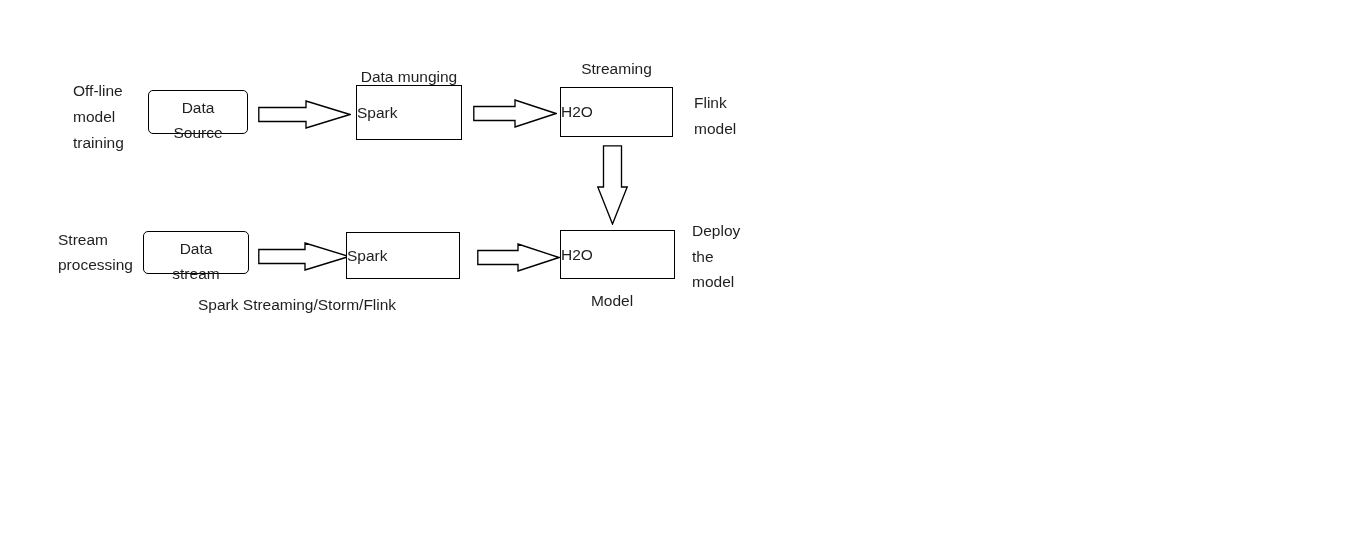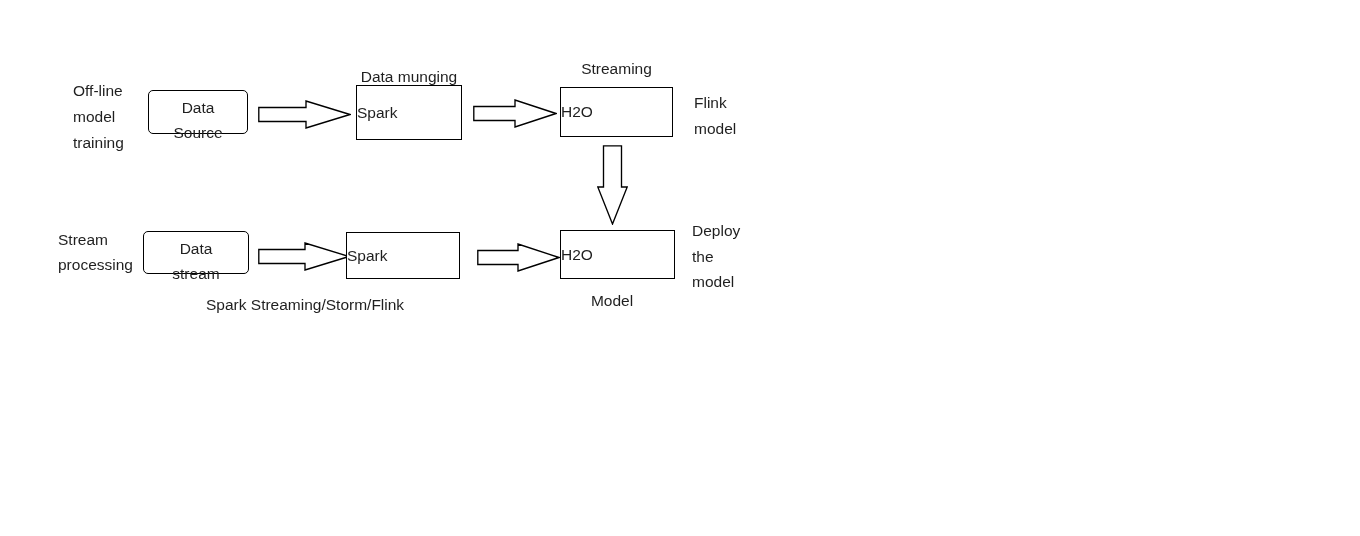--- a/index.html
+++ b/index.html
@@ -127,19 +127,19 @@
   <div class="abs rect" style="left:560px; top:230px; width:115px; height:49px;">
     <span>H2O</span>
   </div>
 
   <div class="abs note" style="left:692px; top:218px;">
     <div>Deploy</div>
     <div>the</div>
     <div>model</div>
   </div>
 
-  <div class="abs caption" style="left:198px; top:296px; text-align:right;margin-left:8px;">Spark Streaming/Storm/Flink</div>
+  <div class="abs caption" style="left:198px; top:296px; text-align:right;">Spark Streaming/Storm/Flink</div>
 
   <div class="abs caption" style="left:550px; top:288px; width:124px; line-height:25.5px;">
     <div>Model</div>
   </div>
 
 </div>
 
 </body></html>

